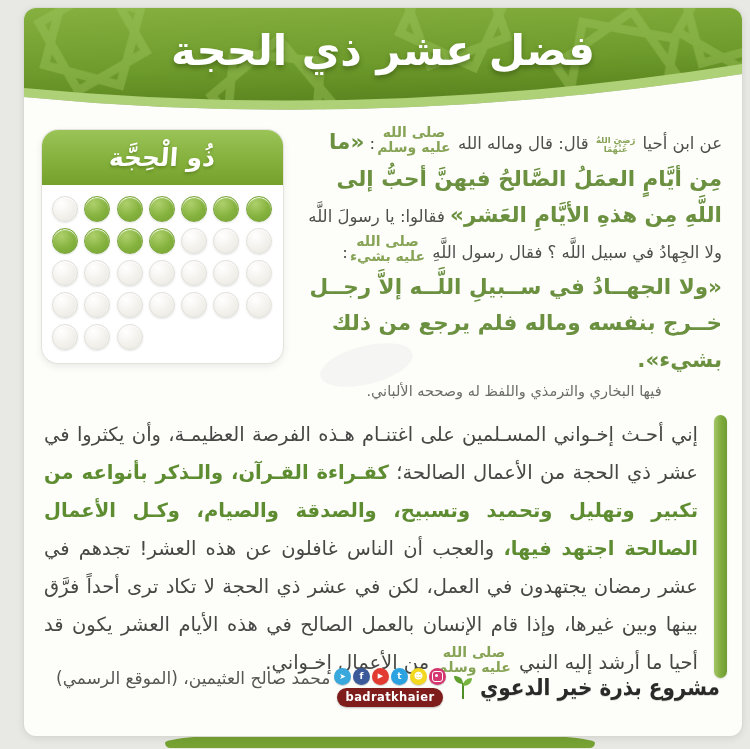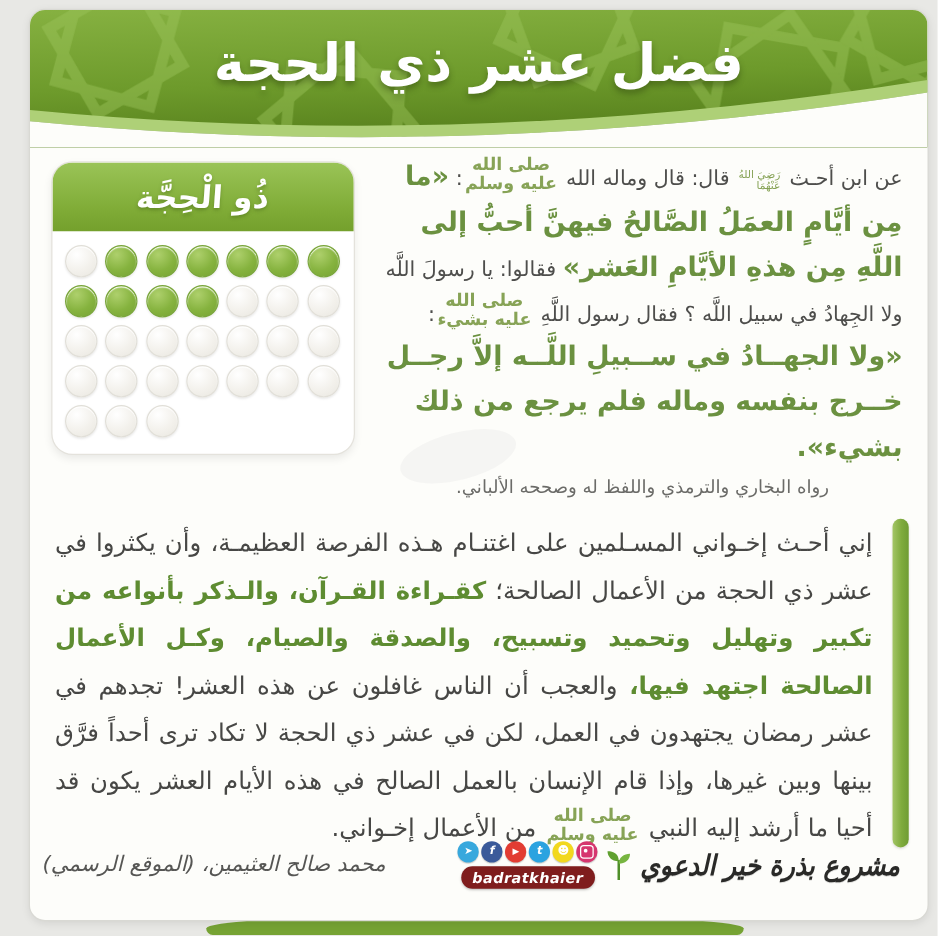--- a/index.html
+++ b/index.html
@@ -66,22 +66,22 @@
     position:absolute;left:282px;right:20px;top:116px;z-index:4;
     direction:rtl;text-align:right;color:#4e4e4c;font-size:16.5px;line-height:1.95;
   }
   .hadith .g{color:#6b9140;font-weight:bold;font-size:21.5px;line-height:1.7;}
   .seal{
     display:inline-block;white-space:pre-line;text-align:center;
     font-size:14px;line-height:1.08;font-weight:bold;color:#87a356;
     vertical-align:-3px;margin:0 2px;
   }
   .radi{
-    display:inline-block;white-space:pre-line;
-    font-size:8.5px;line-height:1.08;font-weight:normal;color:#87a356;
+    display:inline-block;white-space:pre-line;text-align:center;
+    font-size:8.5px;line-height:1.08;font-weight:bold;color:#87a356;
     vertical-align:-3px;margin:0 2px;
   }
   .hadith-source{
     display:block;margin-top:2px;font-size:14.5px;color:#6b6b68;line-height:1.5;
     text-align:center;
   }
   .watermark{
     position:absolute;left:295px;top:338px;width:95px;height:38px;z-index:3;
     background:#efefec;border-radius:50%;transform:rotate(-14deg);opacity:.55;
   }
@@ -93,22 +93,22 @@
   }
   .para .g{color:#5e8c31;font-weight:bold;}
   .para-bar{
     position:absolute;right:15px;top:407px;width:13px;height:263px;z-index:4;
     border-radius:10px;
     background:linear-gradient(90deg,#a3c566 0%,#7fab3d 55%,#6f9c33 100%);
     box-shadow:0 1px 2px rgba(0,0,0,.15);
   }
   
   .footer{
-    position:absolute;left:10px;right:22px;bottom:20px;height:48px;z-index:4;
-    display:flex;align-items:center;justify-content:space-between;direction:ltr;font-style:italic;
+    position:absolute;left:32px;right:22px;bottom:20px;height:48px;z-index:4;
+    display:flex;align-items:flex-start;justify-content:space-between;direction:ltr;
   }
   .attribution{color:#565654;font-size:17px;direction:rtl;}
   .brand-block{display:flex;align-items:center;gap:7px;}
   .social-col{display:flex;flex-direction:column;align-items:center;gap:3px;}
   .icons-row{display:flex;gap:2px;}
   .sicon{
     width:17px;height:17px;border-radius:50%;
     display:flex;align-items:center;justify-content:center;
     color:#fff;font-size:9px;font-weight:bold;line-height:1;
     box-shadow:0 1px 1px rgba(0,0,0,.2);
@@ -208,32 +208,32 @@
         <div class="cal-cell"></div>
         <div class="cal-cell"></div>
         <div class="cal-cell"></div>
         <div class="cal-cell"></div>
         <div class="cal-cell"></div>
         <div class="cal-cell"></div>
       </div>
   </div>
 
   <div class="hadith">
-    <span>عن ابن أحـث</span>
+    <span>عن ابن أحيا</span>
     <span class="radi">رَضِيَ اللهُ
 عَنْهُمَا</span>
     <span>قال: قال وماله الله</span>
     <span class="seal">صلى الله
 عليه وسلم</span><span>:</span>
     <span class="g">«ما مِن أيَّامٍ العمَلُ الصَّالحُ فيهنَّ أحبُّ إلى اللَّهِ مِن هذهِ الأيَّامِ العَشر»</span>
     <span>فقالوا: يا رسولَ اللَّه ولا الجِهادُ في سبيل اللَّه ؟ فقال رسول اللَّهِ</span>
     <span class="seal">صلى الله
 عليه بشيء</span><span>:</span>
     <span class="g">«ولا الجهــادُ في ســبيلِ اللَّــه إلاَّ رجــل خــرج بنفسه وماله فلم يرجع من ذلك بشيء».</span>
-    <span class="hadith-source">رواه البخاري  والترمذي واللفظ له وصححه الألباني.</span>
+    <span class="hadith-source">فيها البخاري  والترمذي واللفظ له وصححه الألباني.</span>
   </div>
 
   <div class="para-bar"></div>
   <div class="para">
     <span>إني أحـث إخـواني المسـلمين على اغتنـام هـذه الفرصة العظيمـة، وأن يكثروا في عشر ذي الحجة من الأعمال الصالحة؛ </span><span class="g">كقـراءة القـرآن، والـذكر بأنواعه من تكبير وتهليل وتحميد وتسبيح، والصدقة والصيام، وكـل الأعمال الصالحة اجتهد فيها،</span><span> والعجب أن الناس غافلون عن هذه العشر! تجدهم في عشر رمضان يجتهدون في العمل، لكن في عشر ذي الحجة لا تكاد ترى أحداً فرَّق بينها وبين غيرها، وإذا قام الإنسان بالعمل الصالح في هذه الأيام العشر يكون قد أحيا ما أرشد إليه النبي</span>
     <span class="seal">صلى الله
 عليه وسلم</span>
     <span>من الأعمال إخـواني.</span>
   </div>
 

